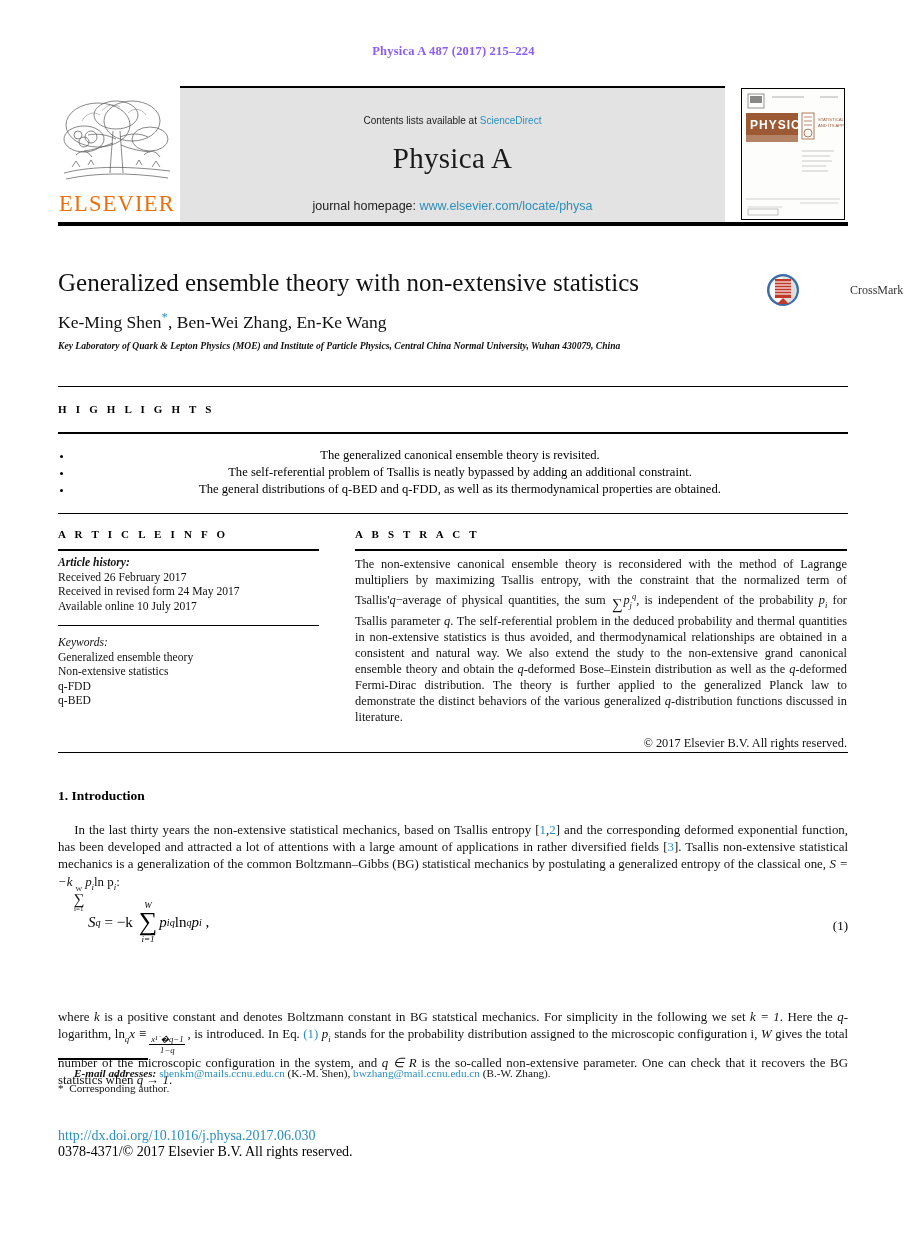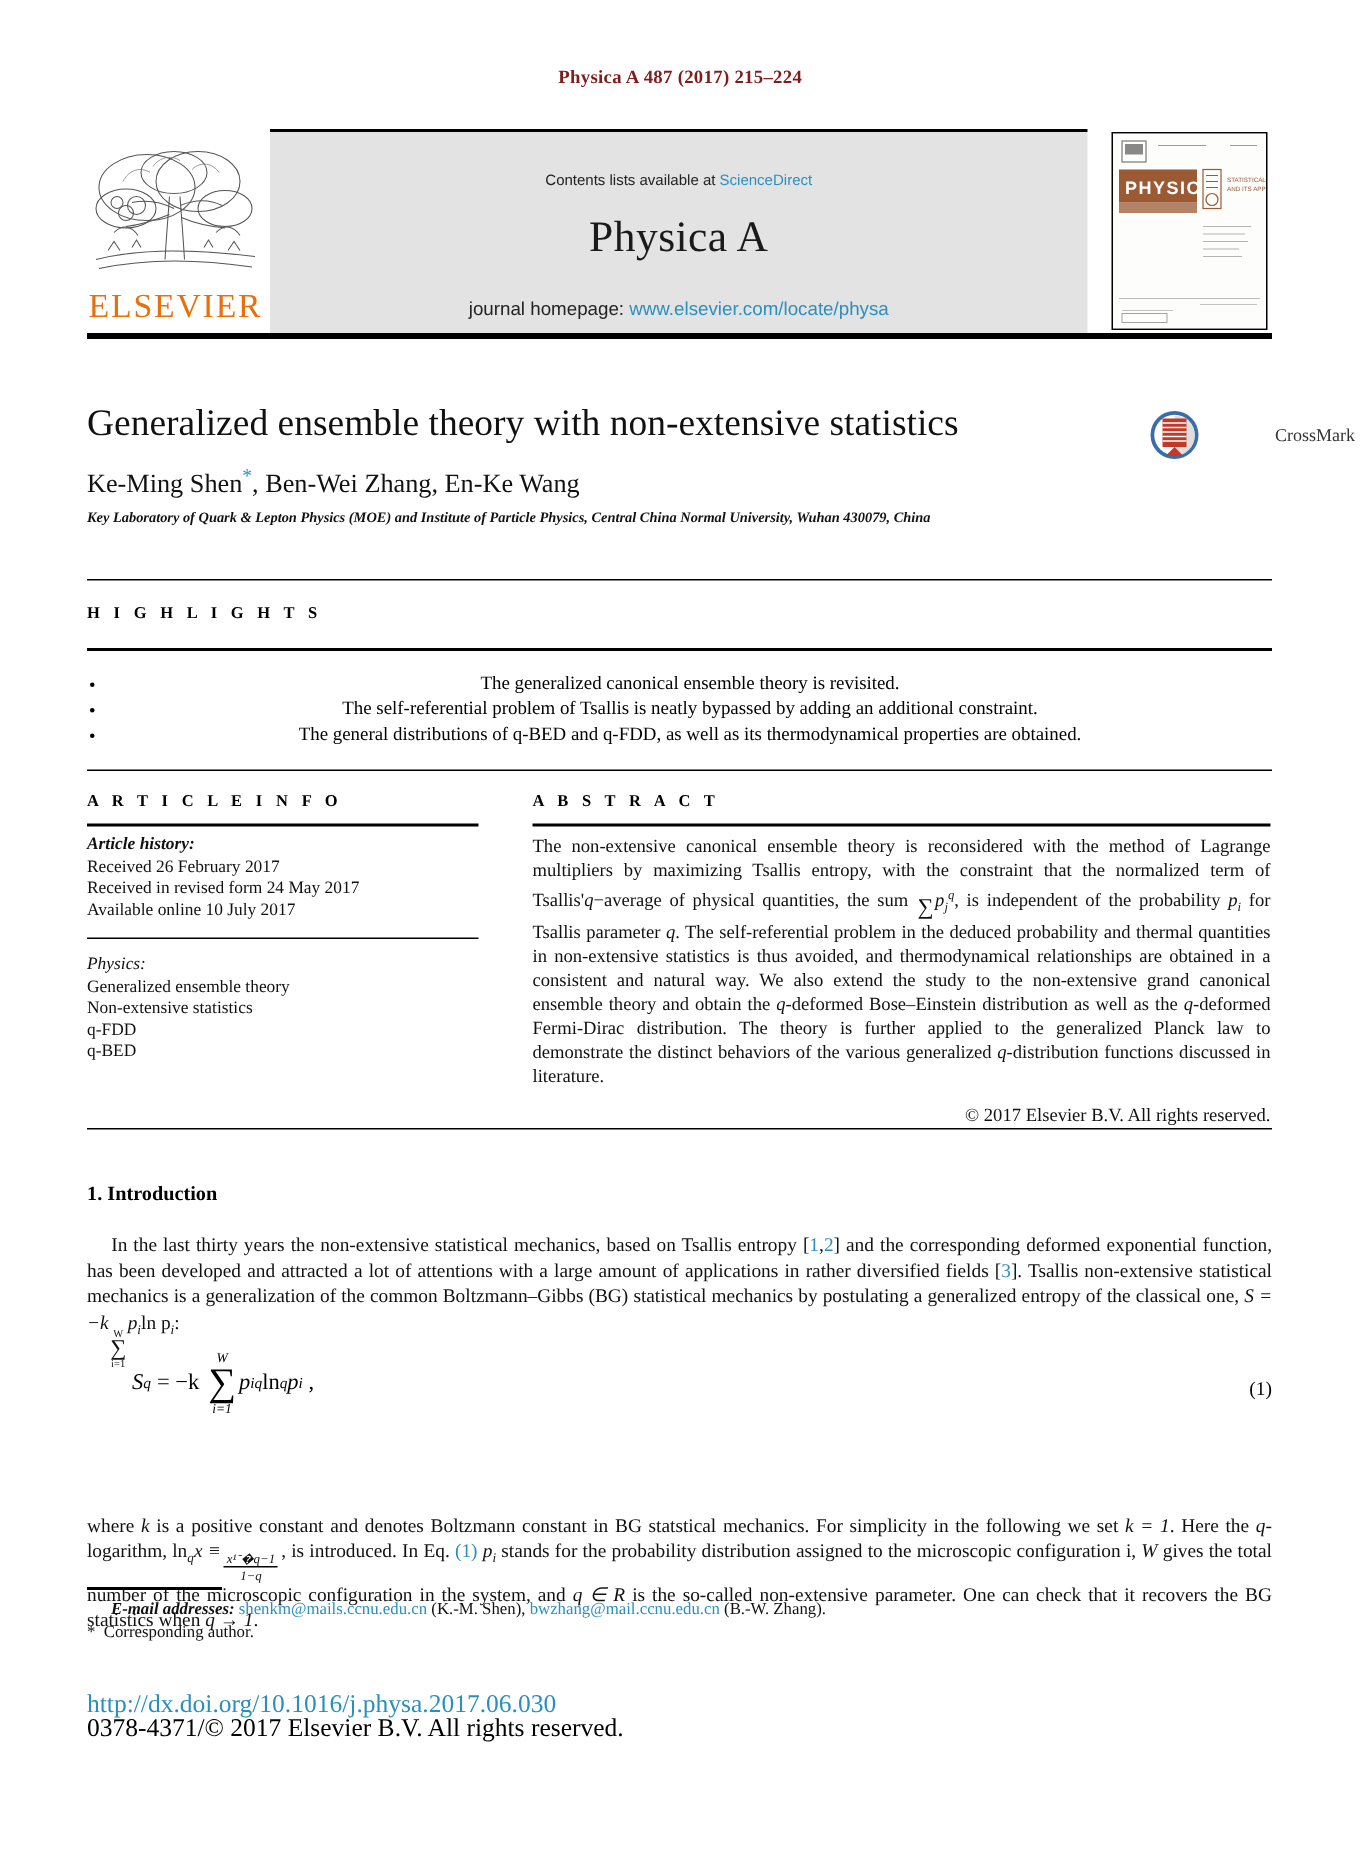--- a/index.html
+++ b/index.html
@@ -27,21 +27,21 @@
   }
   .running-head {
     position: absolute;
     top: 44px;
     left: 0;
     width: 907px;
     text-align: center;
     font-family: "Liberation Serif", serif;
     font-weight: bold;
     font-size: 12.5px;
-    color: #7f1d1d;
+    color: #8b5cf6;
     letter-spacing: 0.2px;
   }
 
   
   .masthead {
     position: absolute;
     left: 58px;
     top: 86px;
     width: 790px;
     height: 136px;
@@ -266,21 +266,21 @@
   }
   .footnote {
     position: absolute; left: 58px; top: 1066px; width: 600px;
     font-family: "Liberation Serif", serif;
     font-size: 11.2px; line-height: 14.6px; color: #111;
   }
   .footnote .ital { font-style: italic; font-weight: bold; }
   .doi-block {
     position: absolute; left: 58px; top: 1128px; width: 600px;
     font-family: "Liberation Serif", serif;
-    font-size: 17px; line-height: 16px;
+    font-size: 14px; line-height: 16px;
   }
 
   
   .sum {
     display: inline-flex; flex-direction: column; align-items: center;
     font-style: normal; margin: 0 2px;
   }
   .sum .lim { font-size: 9px; line-height: 10px; font-style: italic; }
   .sum .big { font-size: 26px; line-height: 24px; }
   .inl-sum {
@@ -440,21 +440,21 @@
   <div class="rule-thick" style="top:549px;left:355px;width:492px"></div>
 
   <div class="ai-col">
     <div class="ital">Article history:</div>
     <div>Received 26 February 2017</div>
     <div>Received in revised form 24 May 2017</div>
     <div>Available online 10 July 2017</div>
   </div>
   <div class="ai-sep"></div>
   <div class="ai-keywords">
-    <div class="ital">Physics:</div>
+    <div class="ital">Keywords:</div>
     <div>Generalized ensemble theory</div>
     <div>Non-extensive statistics</div>
     <div>q-FDD</div>
     <div>q-BED</div>
   </div>
 
   <div class="abstract">
     <span>The non-extensive canonical ensemble theory is reconsidered with the method of Lagrange multipliers by maximizing Tsallis entropy, with the constraint that the normalized term of Tsallis'</span><span class="ital">q</span><span>−average of physical quantities, the sum</span>
     <span class="inl-sum">
         <span class="big">∑</span>

